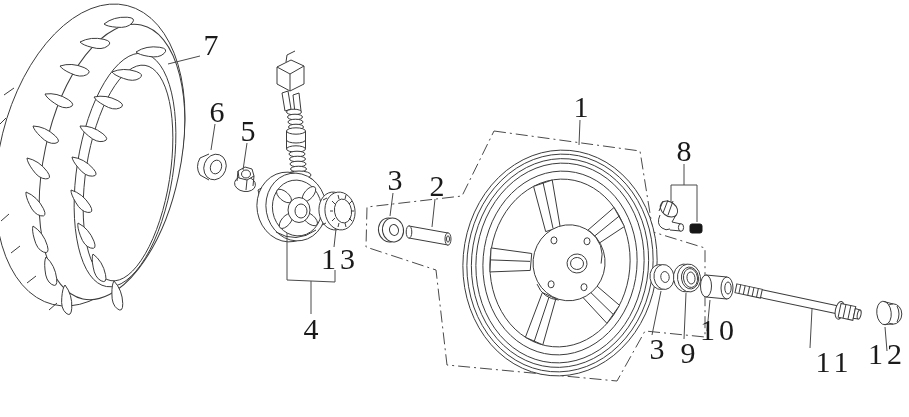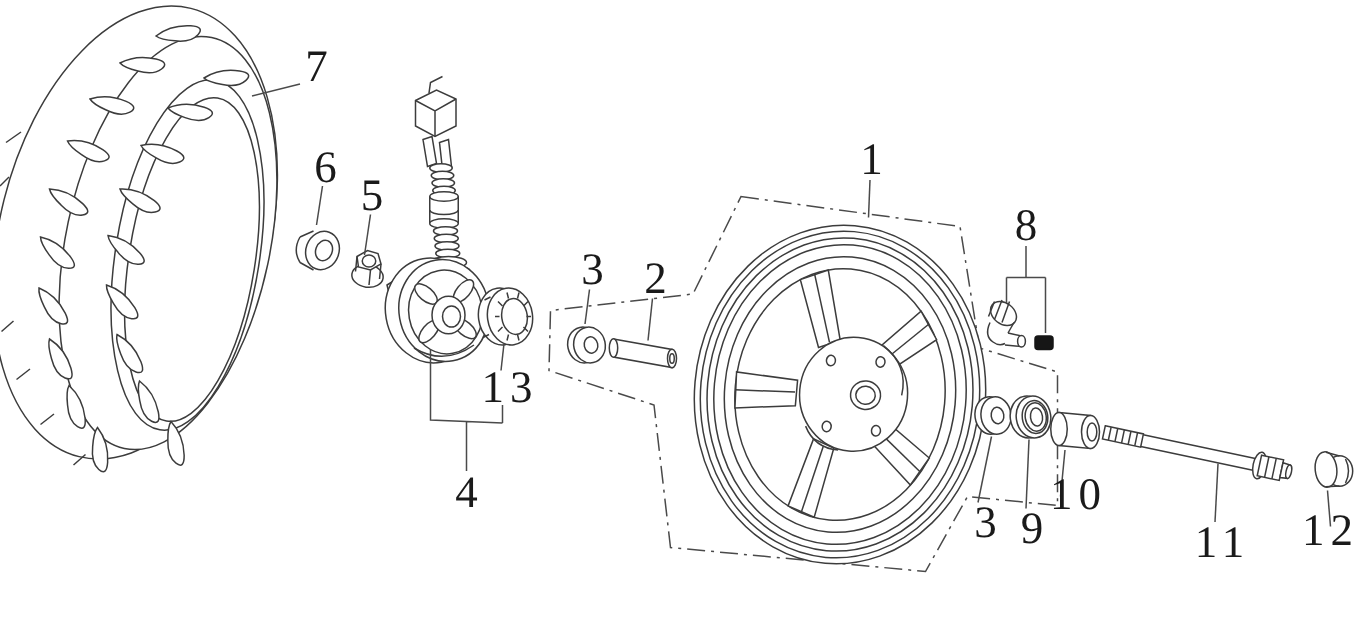--- a/index.html
+++ b/index.html
@@ -243,16 +243,16 @@
 <div class="callout" style="left:248px;top:131px;">5</div>
 <div class="callout" style="left:581px;top:107px;">1</div>
 <div class="callout" style="left:684px;top:151px;">8</div>
 <div class="callout" style="left:395px;top:180px;">3</div>
 <div class="callout" style="left:437px;top:186px;">2</div>
 <div class="callout wide" style="left:340px;top:259px;">13</div>
 <div class="callout" style="left:311px;top:329px;">4</div>
 <div class="callout" style="left:657px;top:349px;">3</div>
 <div class="callout" style="left:688px;top:353px;">9</div>
 <div class="callout wide" style="left:719px;top:330px;">10</div>
-<div class="callout wide" style="left:815px;top:362px;text-align:center;">11</div>
+<div class="callout wide" style="left:834px;top:362px;text-align:center;">11</div>
 <div class="callout wide" style="left:887px;top:354px;">12</div>
 
 </div>
 
 </body></html>

